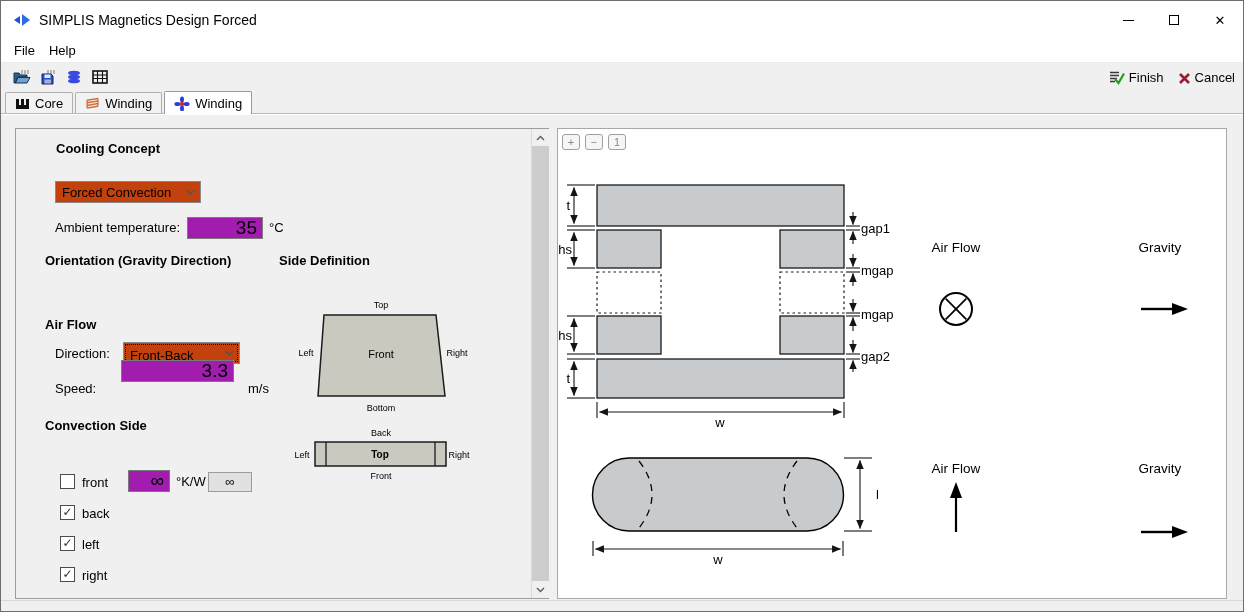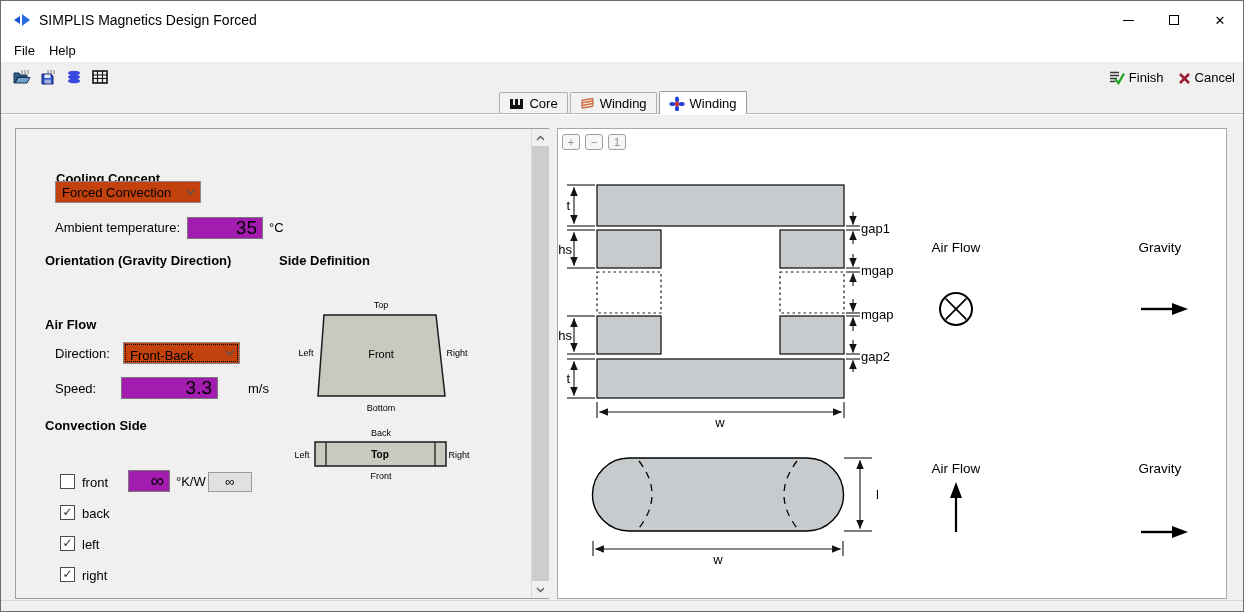--- a/index.html
+++ b/index.html
@@ -20,21 +20,21 @@
   .glyph-close { font-size:13px; font-weight:400; }
   
   .menubar { height:24px; background:#fff; display:flex; align-items:center; padding-left:6px; border-bottom:1px solid #ececec; }
   .menu-item { padding:3px 7px; }
   
   .toolbar { height:28px; background:#f0f0f0; display:flex; align-items:center; padding:0 8px; }
   .tb-btn { width:26px; height:24px; display:flex; align-items:center; justify-content:center; }
   .tb-right { margin-left:auto; display:flex; align-items:center; gap:14px; }
   .tb-action { display:flex; align-items:flex-end; gap:4px; }
   
-  .tabrow { height:23px; background:#f0f0f0; display:flex; align-items:flex-end; padding-left:4px; border-bottom:1px solid #b9b9b9;justify-content:center; }
+  .tabrow { height:23px; background:#f0f0f0; display:flex; align-items:flex-end; padding-left:4px; border-bottom:1px solid #b9b9b9; }
   .tab { display:flex; align-items:center; gap:5px; height:21px; padding:0 9px; border:1px solid #b0b0b0;
          border-bottom:none; background:#f2f2f2; margin-right:2px; border-radius:2px 2px 0 0; }
   .tab.active { background:#fff; height:23px; margin-bottom:-1px; border-color:#9b9b9b; position:relative; z-index:2; }
   
   .content { position:absolute; left:0; top:114px; width:1244px; height:485px; background:#f0f0f0; }
   .left-panel { position:absolute; left:14px; top:13px; width:534px; height:471px; background:#f0f0f0; border:1px solid #9a9da1; }
   .right-panel { position:absolute; left:556px; top:13px; width:670px; height:471px; background:#fff; border:1px solid #a8a8a8; }
   .h { font-weight:bold; position:absolute; font-size:13px; }
   .lbl { position:absolute; font-size:13px; }
   
@@ -159,21 +159,21 @@
       <circle cx="8" cy="8" r="2.2" fill="#d22b2b"></circle>
     </svg>
     <span>Winding</span>
   </div>
 </div>
 
 <div class="content">
 
   <div class="left-panel">
 
-    <div class="h" style="left:40px; top:42px;">Cooling Concept</div>
+    <div class="h" style="left:40px; top:12px;">Cooling Concept</div>
     <div class="dd" style="left:39px; top:52px; width:146px;">
       <span class="val">Forced Convection</span>
       <svg class="chev" width="11" height="8" viewBox="0 0 11 8">
           <path d="M1.5 2 L5.5 6 L9.5 2" stroke="#555" stroke-width="1.4" fill="none"></path>
         </svg>
     </div>
 
     <div class="lbl" style="left:39px; top:91px;">Ambient temperature:</div>
     <input class="inp" style="left: 171px; top: 88px; width: 76px;" value="35">
     <div class="lbl" style="left:253px; top:91px;">°C</div>
@@ -183,21 +183,21 @@
 
     <div class="h" style="left:29px; top:188px;">Air Flow</div>
     <div class="lbl" style="left:39px; top:217px;">Direction:</div>
     <div class="dd focused" style="left:107px; top:213px; width:117px;align-items:flex-end;">
       <span class="val">Front-Back</span>
       <svg class="chev" width="11" height="8" viewBox="0 0 11 8">
           <path d="M1.5 2 L5.5 6 L9.5 2" stroke="#555" stroke-width="1.4" fill="none"></path>
         </svg>
     </div>
     <div class="lbl" style="left:39px; top:252px;">Speed:</div>
-    <input class="inp" style="left: 105px; top: 248px; width: 97px;" value="3.3">
+    <input class="inp" style="left: 105px; top: 231px; width: 113px;" value="3.3">
     <div class="lbl" style="left:232px; top:252px;">m/s</div>
 
     <div class="h" style="left:29px; top:289px;">Convection Side</div>
 
     <div class="cb" style="left:44px; top:345px;"></div>
     <div class="lbl" style="left:66px; top:346px;">front</div>
     <input class="inp" style="left: 112px; top: 341px; width: 42px;" value="∞">
     <div class="lbl" style="left:160px; top:345px;">°K/W</div>
     <div class="btn-inf" style="left:192px; top:343px; width:44px;">∞</div>
 

